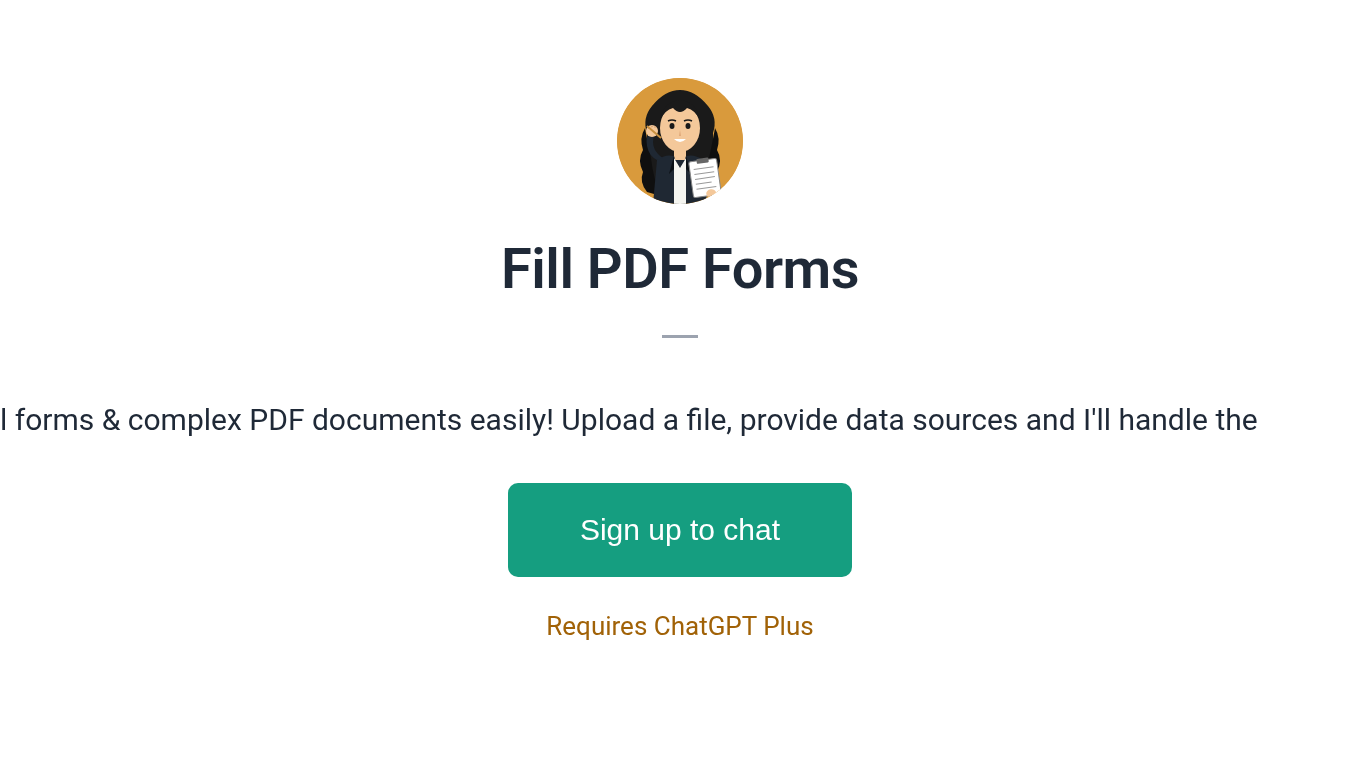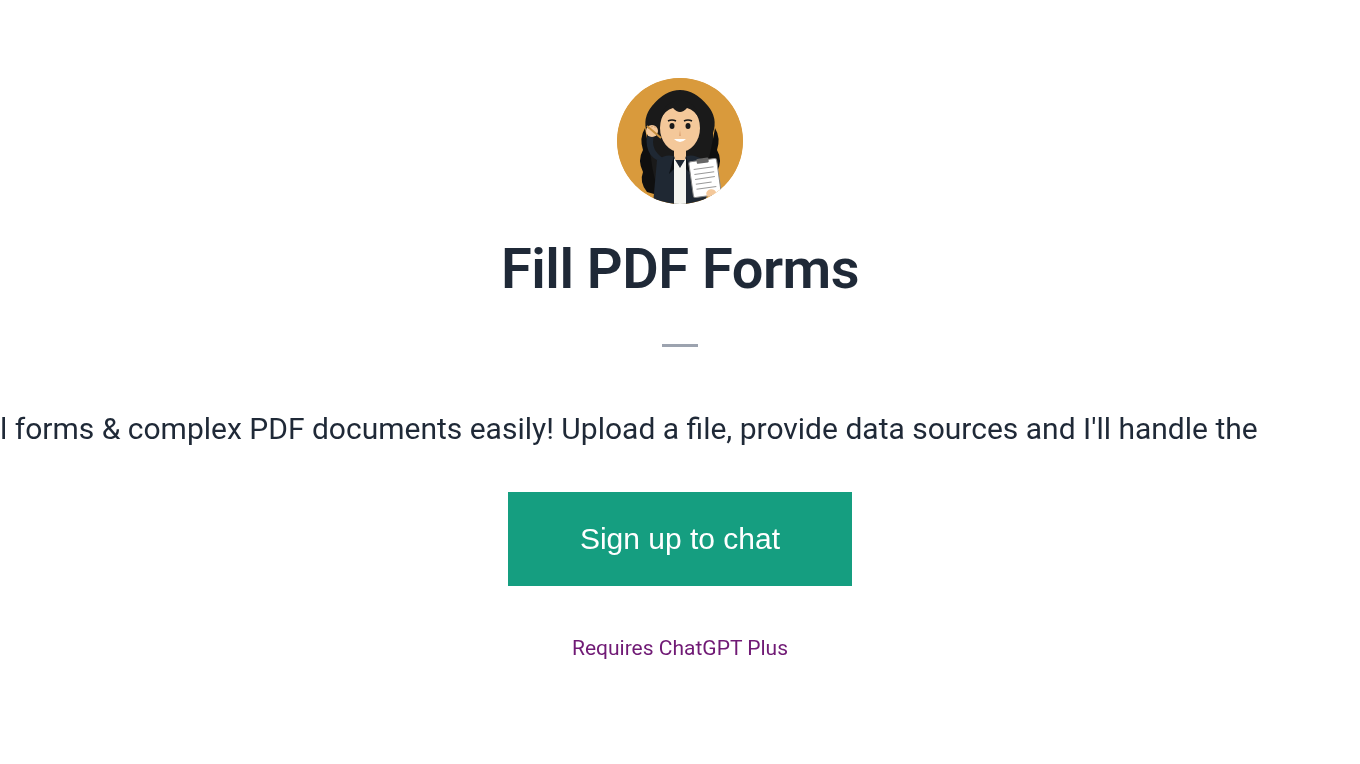--- a/index.html
+++ b/index.html
@@ -35,21 +35,21 @@
     }
     .avatar svg {
       width: 100%;
       height: 100%;
     }
     .title {
       font-size: 56px;
       font-weight: 600;
       color: #1f2937;
       text-align: center;
-      margin-bottom: 42px;
+      margin-bottom: 33px;
       letter-spacing: -0.5px;
     }
     .divider {
       width: 36px;
       height: 3px;
       background: #9ca3af;
       margin-bottom: 64px;
     }
     .description {
       font-size: 30px;
@@ -59,28 +59,28 @@
       font-weight: 400;
       width: 100%;
     }
     .signup-button {
       background: #159e80;
       color: #ffffff;
       font-size: 30px;
       font-weight: 400;
       padding: 30px 72px;
       border: none;
-      border-radius: 0;
+      border-radius: 10px;
       cursor: pointer;
-      margin-bottom: 50px;
+      margin-bottom: 34px;
       text-align: right;
     }
     .requirement {
-      font-size: 21px;
-      color: #701a75;
+      font-size: 26px;
+      color: #a16207;
       font-weight: 400;
     }
   </style>
 </head>
 <body>
 
 <div class="container">
   <div class="avatar">
     <svg viewBox="0 0 126 126" xmlns="http://www.w3.org/2000/svg">
       <circle cx="63" cy="63" r="63" fill="#d99a3c"></circle>

